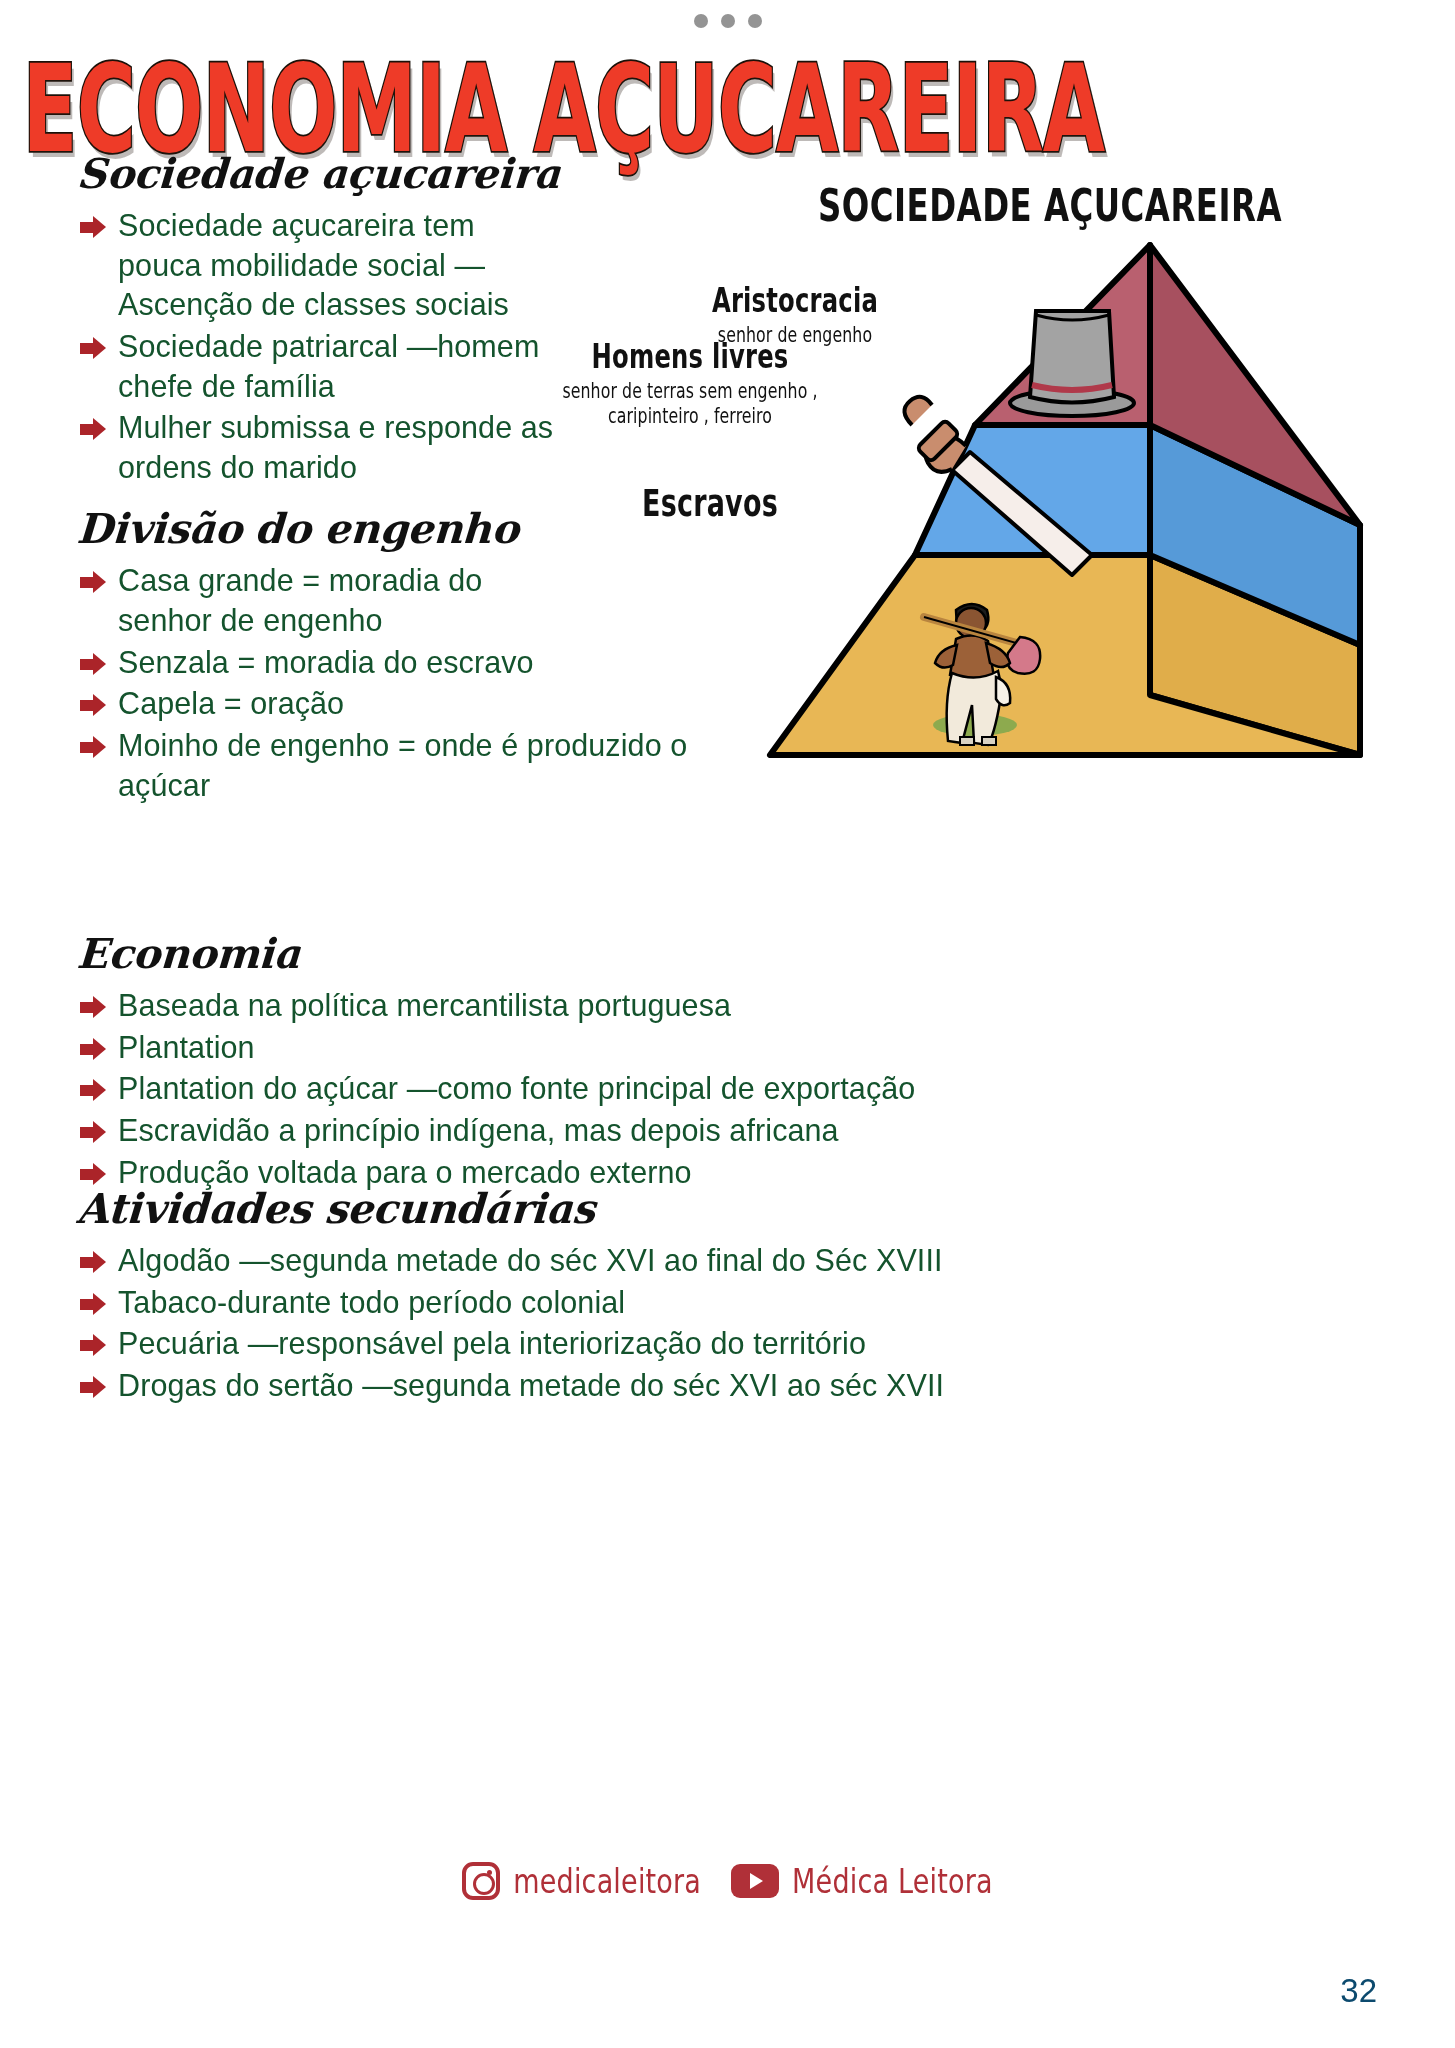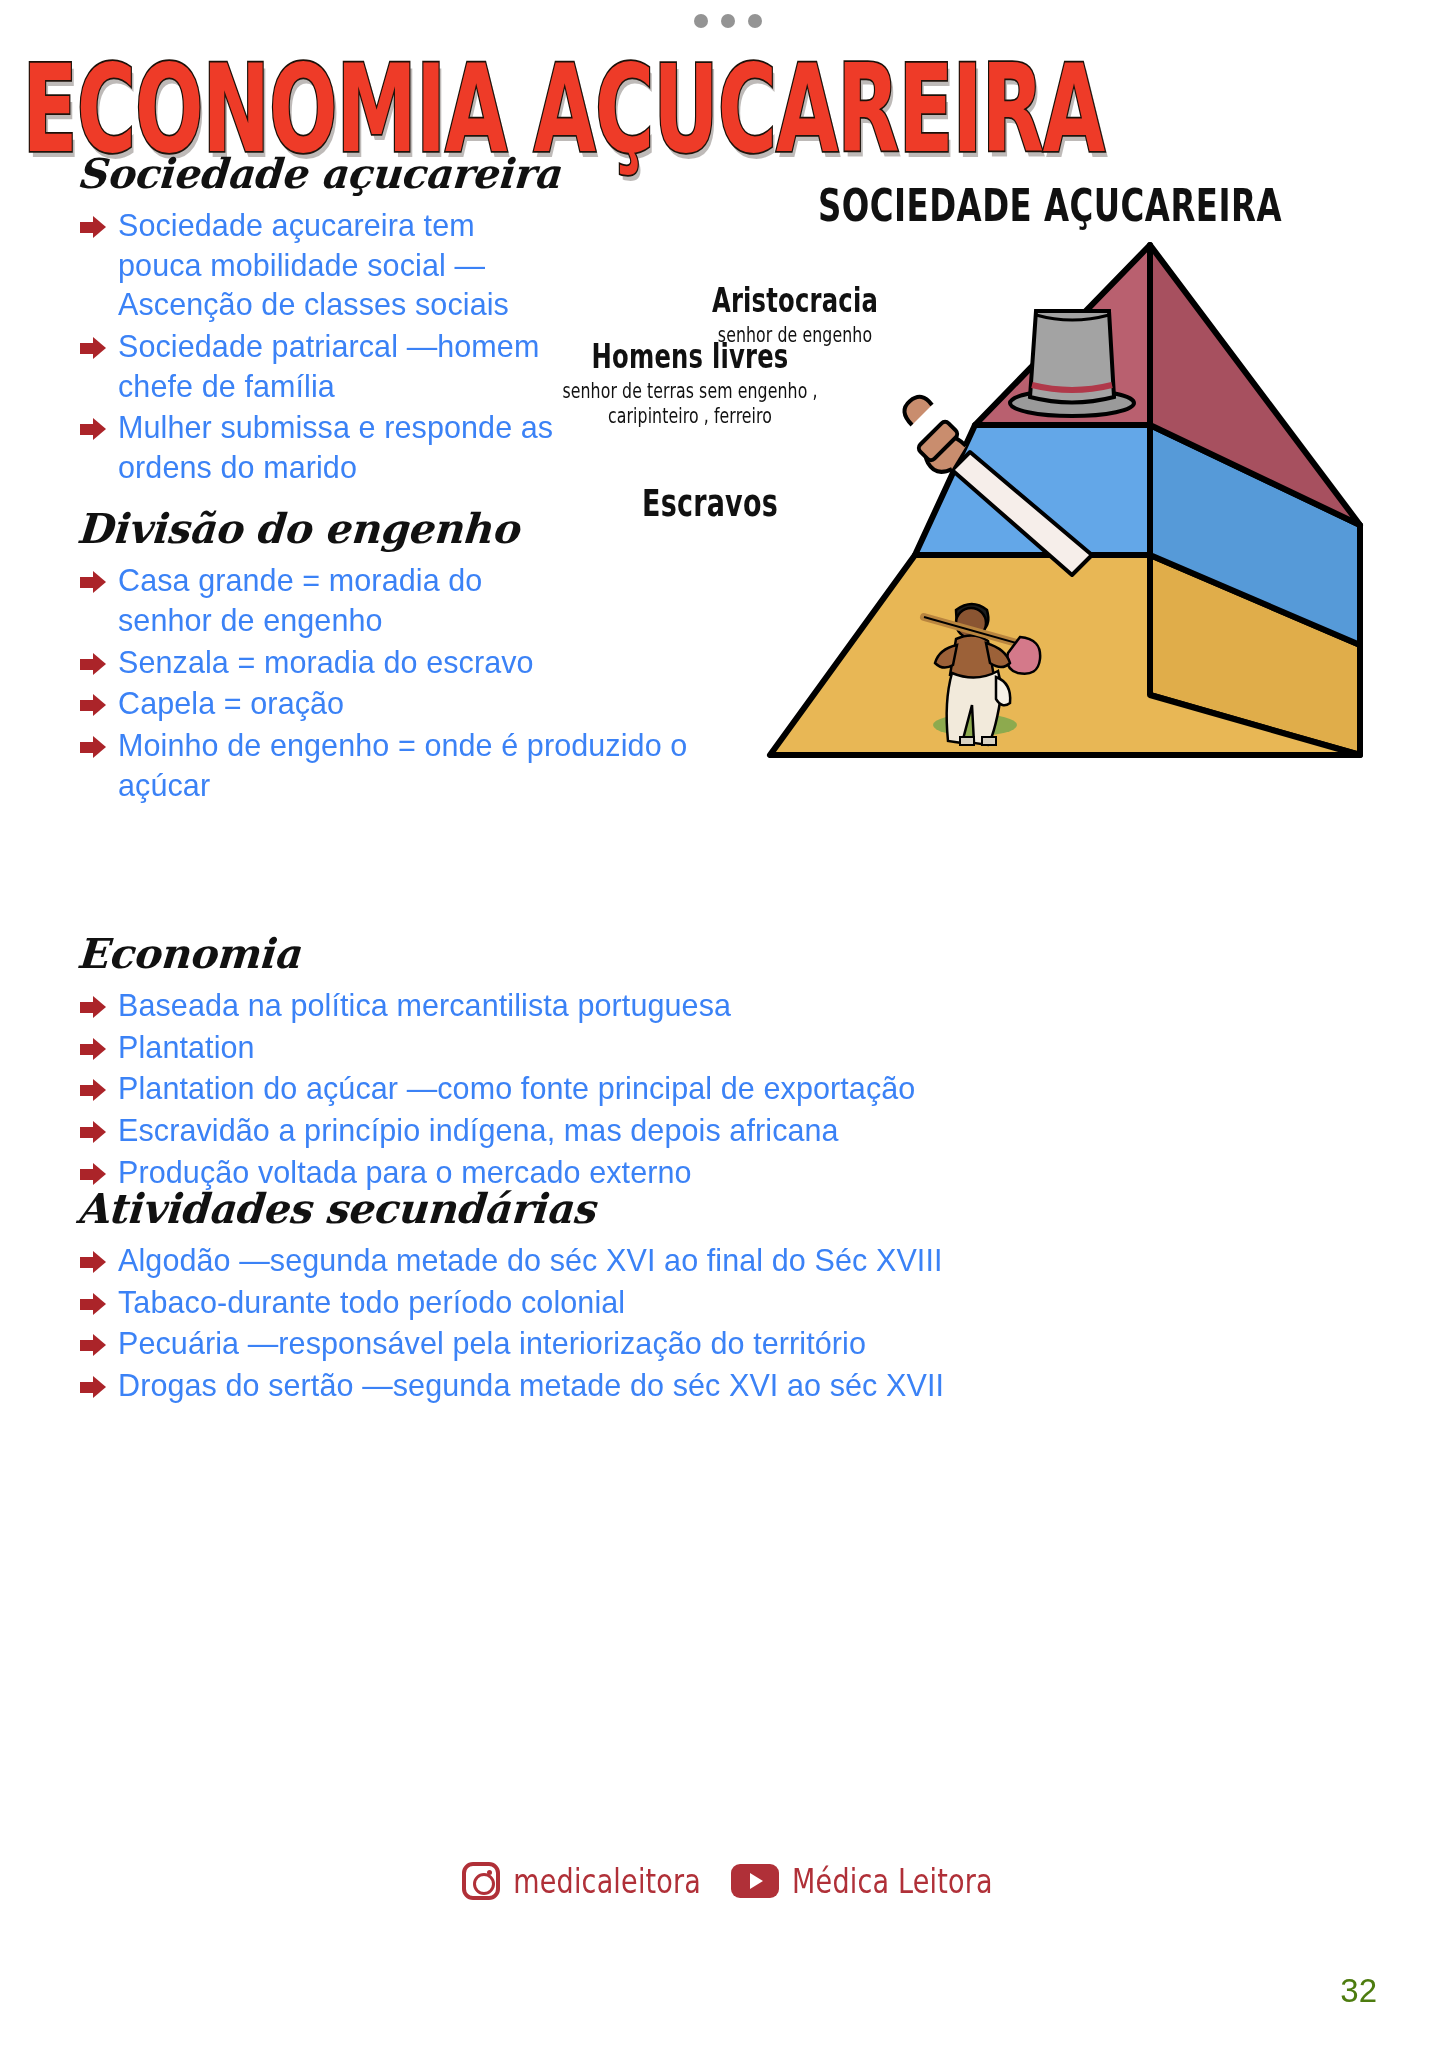--- a/index.html
+++ b/index.html
@@ -71,21 +71,21 @@
     width:0; height:0;
     border-top:11.5px solid transparent;
     border-bottom:11.5px solid transparent;
     border-left:13px solid #ab2429;
   }
   .btext {
     font-family:"Liberation Sans", sans-serif;
     font-size:30.5px;
     line-height:1.30;
     letter-spacing:0.1px;
-    color:#3b82f6;
+    color:#14532d;
     white-space:pre-line;
   }
 
   
   .col-left  { position:absolute; left:78px; top:150px; width:640px; }
   .blk { margin-bottom:6px; }
 
   
   .col-full { position:absolute; left:78px; width:1300px; }
 
@@ -155,21 +155,21 @@
     content:""; position:absolute; left:19px; top:9px;
     width:0; height:0;
     border-top:8px solid transparent;
     border-bottom:8px solid transparent;
     border-left:13px solid #fff;
   }
 
   .pagenum {
     position:absolute; right:78px; bottom:38px;
     font-family:"Liberation Sans", sans-serif;
-    font-size:33px; color:#4d7c0f;
+    font-size:33px; color:#0c4a6e;
   }
 </style>
 </head>
 <body>
 
 <div class="topdots">
   <i></i>
   <i></i>
   <i></i>
 </div>

